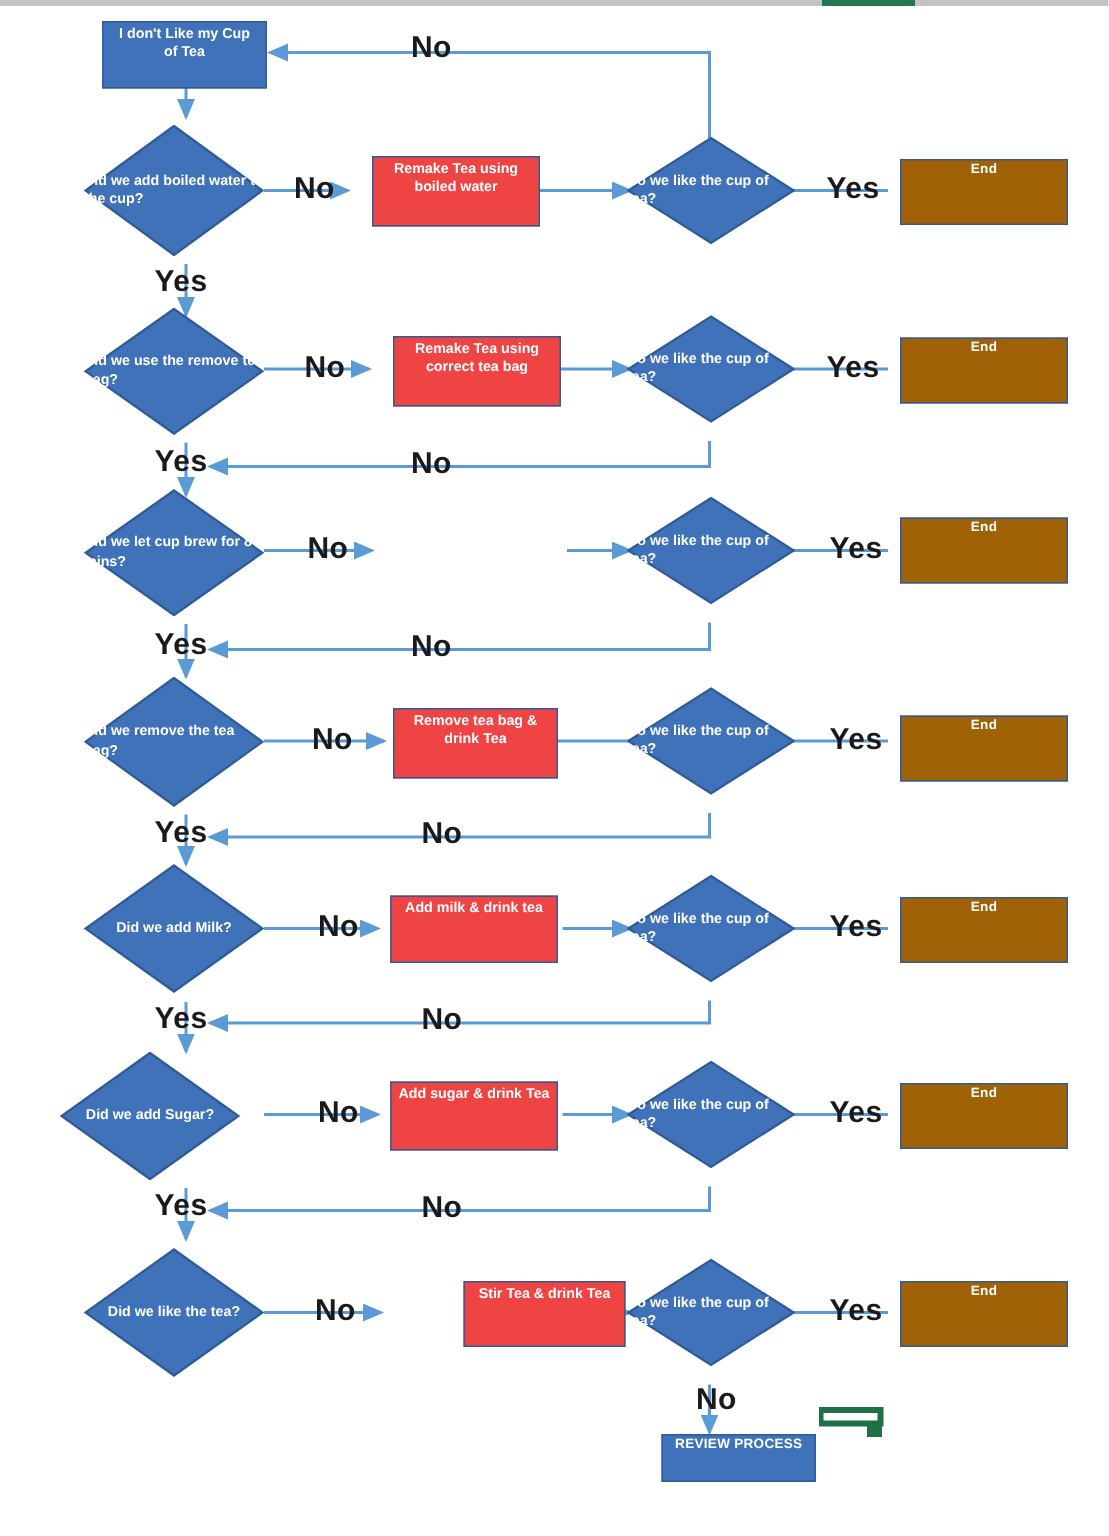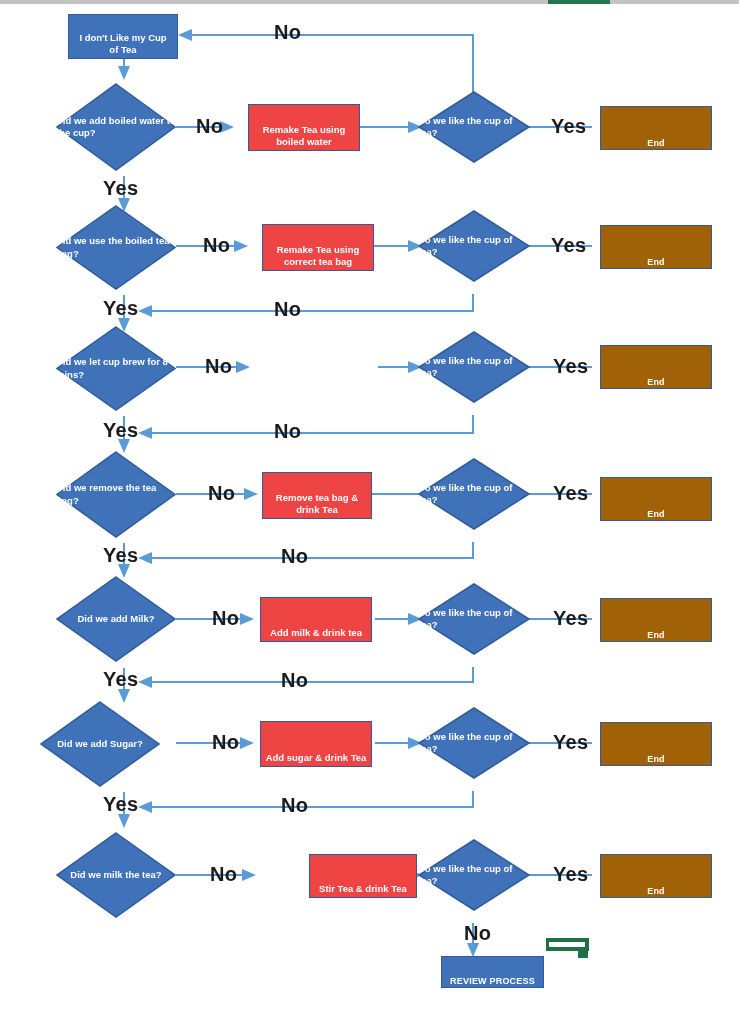--- a/index.html
+++ b/index.html
@@ -34,21 +34,21 @@
     left: 548px;
     top: 0;
     width: 62px;
     height: 4px;
     background: #21774f;
   }
   .node {
     position: absolute;
     box-sizing: border-box;
     display: flex;
-    align-items: flex-end;
+    align-items: flex-start;
     justify-content: center;
     text-align: center;
     color: #ffffff;
     font-weight: bold;
     line-height: 1.25;
     -webkit-font-smoothing: antialiased;
   }
   .proc {
     background: #ef4444;
     border: 1px solid #2f5b99;
@@ -206,21 +206,21 @@
   <div class="node endbox" style="left:600px; top:106px; width:112px; height:44px;">
     <span>End</span>
   </div>
   <div class="edge-label" style="left:103px; top:178px;">Yes</div>
   <div class="edge-label" style="left:274px; top:22px;">No</div>
 
   <div class="diamond-wrap" style="left:56px; top:205px; width:120px; height:85px;">
     <svg width="120" height="85" viewBox="0 0 120 85">
         <polygon points="60,1 119,42.5 60,84 1,42.5" fill="#3f72b8" stroke="#2f5b99" stroke-width="1.5"></polygon>
       </svg>
-    <div class="diamond-label">Did we use the boiled tea bag?</div>
+    <div class="diamond-label">Did we use the remove tea bag?</div>
   </div>
   <div class="edge-label" style="left:203px; top:235px;">No</div>
   <div class="node proc" style="left:262px; top:224px; width:112px; height:47px;">
     <span>Remake Tea using correct tea bag</span>
   </div>
   <div class="diamond-wrap" style="left:418px; top:210px; width:112px; height:72px;">
     <svg width="112" height="72" viewBox="0 0 112 72">
         <polygon points="56,1 111,36 56,71 1,36" fill="#3f72b8" stroke="#2f5b99" stroke-width="1.5"></polygon>
       </svg>
     <div class="diamond-label">Do we like the cup of tea?</div>
@@ -318,21 +318,21 @@
   <div class="node endbox" style="left:600px; top:722px; width:112px; height:44px;">
     <span>End</span>
   </div>
   <div class="edge-label" style="left:103px; top:794px;">Yes</div>
   <div class="edge-label" style="left:281px; top:795px;">No</div>
 
   <div class="diamond-wrap" style="left:56px; top:832px; width:120px; height:86px;">
     <svg width="120" height="86" viewBox="0 0 120 86">
         <polygon points="60,1 119,43 60,85 1,43" fill="#3f72b8" stroke="#2f5b99" stroke-width="1.5"></polygon>
       </svg>
-    <div class="diamond-label">Did we milk the tea?</div>
+    <div class="diamond-label">Did we like the tea?</div>
   </div>
   <div class="edge-label" style="left:210px; top:864px;">No</div>
   <div class="node proc" style="left:265px; top:854px; width:108px; height:44px;margin-left:44px;">
     <span>Stir Tea &amp; drink Tea</span>
   </div>
   <div class="diamond-wrap" style="left:418px; top:839px; width:112px; height:72px;">
     <svg width="112" height="72" viewBox="0 0 112 72">
         <polygon points="56,1 111,36 56,71 1,36" fill="#3f72b8" stroke="#2f5b99" stroke-width="1.5"></polygon>
       </svg>
     <div class="diamond-label">Do we like the cup of tea?</div>

